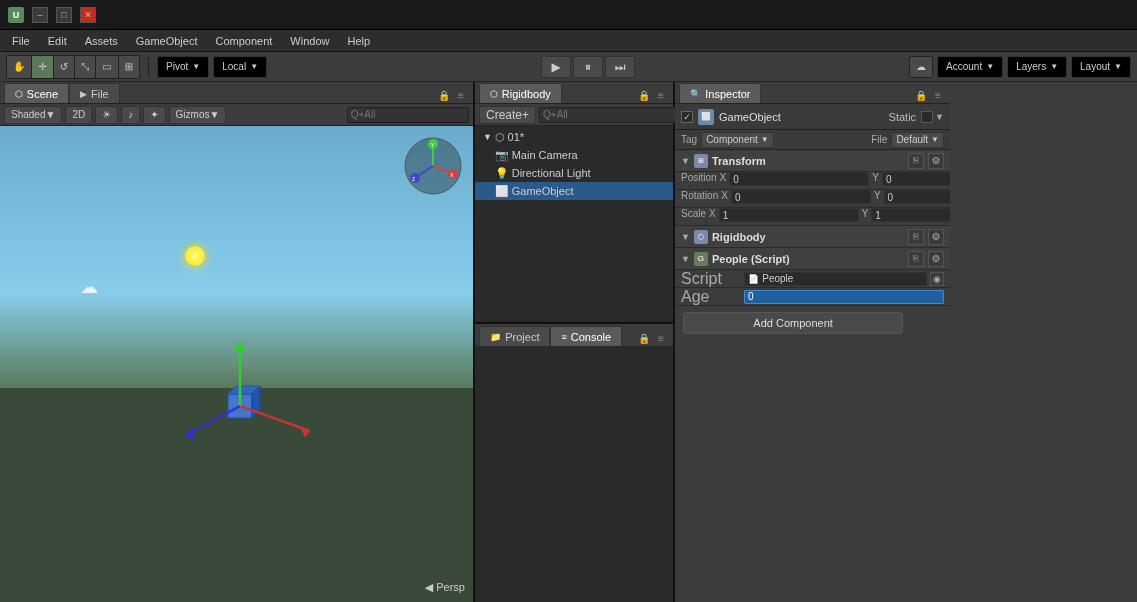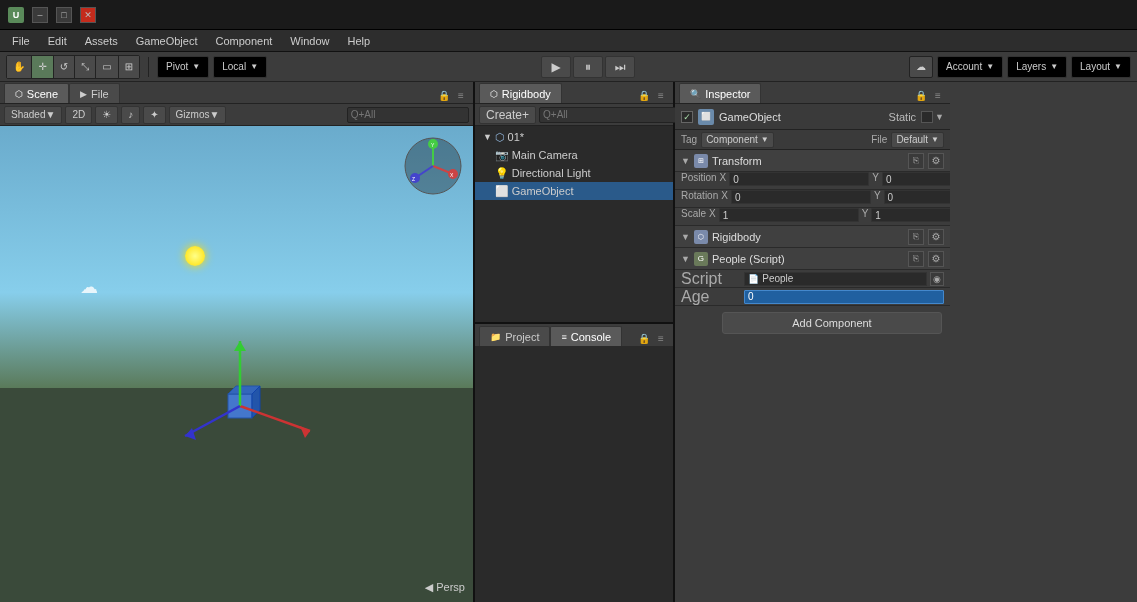--- a/index.html
+++ b/index.html
@@ -430,21 +430,21 @@
       cursor: pointer;
     }
     .component-arrow { font-size: 9px; color: #aaa; }
     .component-icon {
       width: 14px; height: 14px;
       background: #7a8aaa;
       border-radius: 2px;
       display: flex; align-items: center; justify-content: center;
       font-size: 7px; color: white;
     }
-    .component-name { flex: 1; font-size: 11px; color: #ddd; font-weight: normal; }
+    .component-name { flex: 1; font-size: 11px; color: #ddd; font-weight: bold; }
     .component-copy-btn {
       width: 16px; height: 16px;
       background: #3a3a3a;
       border: 1px solid #555;
       color: #aaa; font-size: 8px;
       cursor: pointer;
       display: flex; align-items: center; justify-content: center;
     }
     .component-settings-btn {
       width: 16px; height: 16px;
@@ -529,21 +529,21 @@
       color: #fff;
       font-size: 10px;
       padding: 0 3px;
       border-radius: 1px;
     }
 
     
     .add-component-row {
       padding: 6px 8px;
       display: flex;
-      justify-content: flex-end;
+      justify-content: flex-start;
     }
     .add-component-btn {
       width: 85%;
       height: 22px;
       background: #4a4a4a;
       border: 1px solid #555;
       color: #ddd;
       font-size: 11px;
       cursor: pointer;
       border-radius: 3px;

